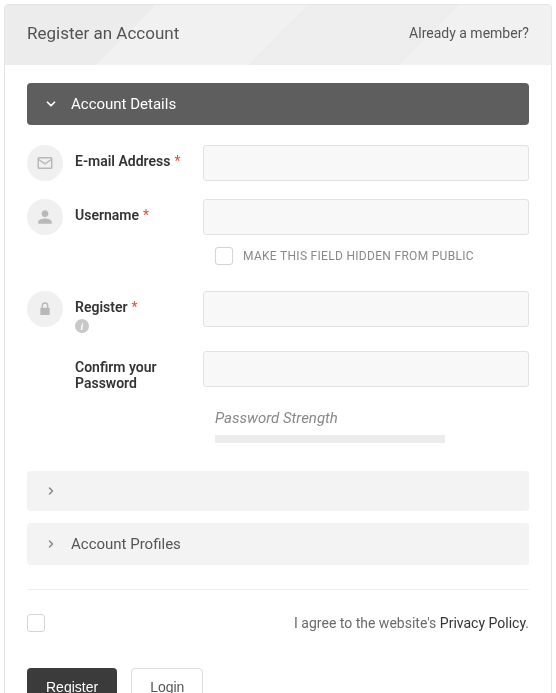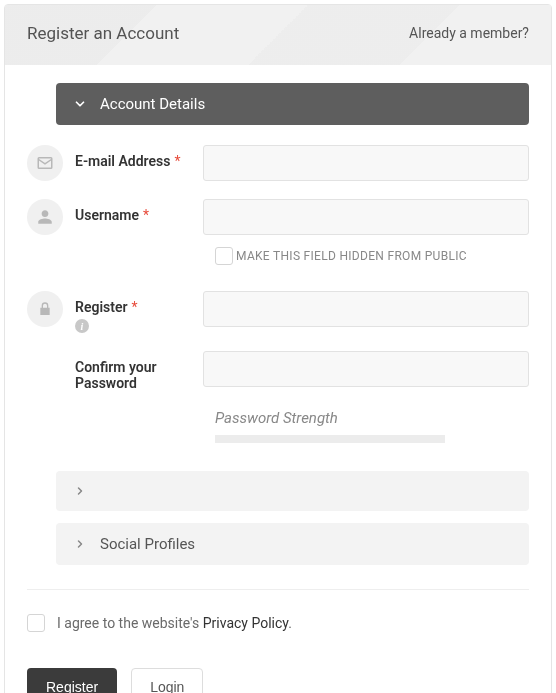--- a/index.html
+++ b/index.html
@@ -45,21 +45,20 @@
   }
   .section-bar {
     border-radius: 4px;
     padding: 12px 16px;
     display: flex;
     align-items: center;
     gap: 12px;
     font-size: 15px;
     cursor: pointer;
     margin-bottom: 0;
-    margin-left: 29px;
   }
   .section-bar.dark {
     background: #5e5e5e;
     color: #fff;
   }
   .section-bar.light {
     background: #f3f3f3;
     color: #555;
     margin-top: 12px;
   }
@@ -104,21 +103,21 @@
     height: 36px;
     border: 1px solid #e2e2e2;
     background: #f8f8f8;
     border-radius: 3px;
     padding: 0 10px;
     font-size: 14px;
   }
   .hint-row {
     display:flex;
     align-items:center;
-    gap:3px;
+    gap:10px;
     margin-top:-6px;
     margin-bottom: 26px;
     margin-left: 188px;
   }
   .hint-text {
     font-size: 12px;
     letter-spacing: 0.3px;
     color: #888;
   }
   .checkbox {
@@ -152,20 +151,21 @@
     border: none;
     border-top: 1px solid #eee;
     margin: 24px 0;
   }
   .agree-row {
     display:flex;
     align-items:center;
     gap:12px;
     font-size:14px;
     color:#6a6a6a;
+    justify-content:space-between;
   }
   .agree-row .policy { color:#333; }
   .button-row {
     display:flex;
     gap:14px;
     margin-top: 36px;
   }
   .btn {
     padding: 10px 18px;
     border-radius:4px;
@@ -272,21 +272,21 @@
             </svg>
         </span>
       </div>
 
       <div class="section-bar light">
         <span class="chevron">
           <svg width="12" height="12" viewBox="0 0 24 24" fill="none" stroke="#888" stroke-width="3" stroke-linecap="round" stroke-linejoin="round">
               <polyline points="9 18 15 12 9 6"></polyline>
             </svg>
         </span>
-        <span>Social Profiles</span>
+        <span>Account Profiles</span>
       </div>
 
       <hr class="divider">
 
       <div class="agree-row">
         <div class="checkbox"></div>
         <div>
           <span>I agree to the website's </span><span class="policy">Privacy Policy</span><span>.</span>
         </div>
       </div>

